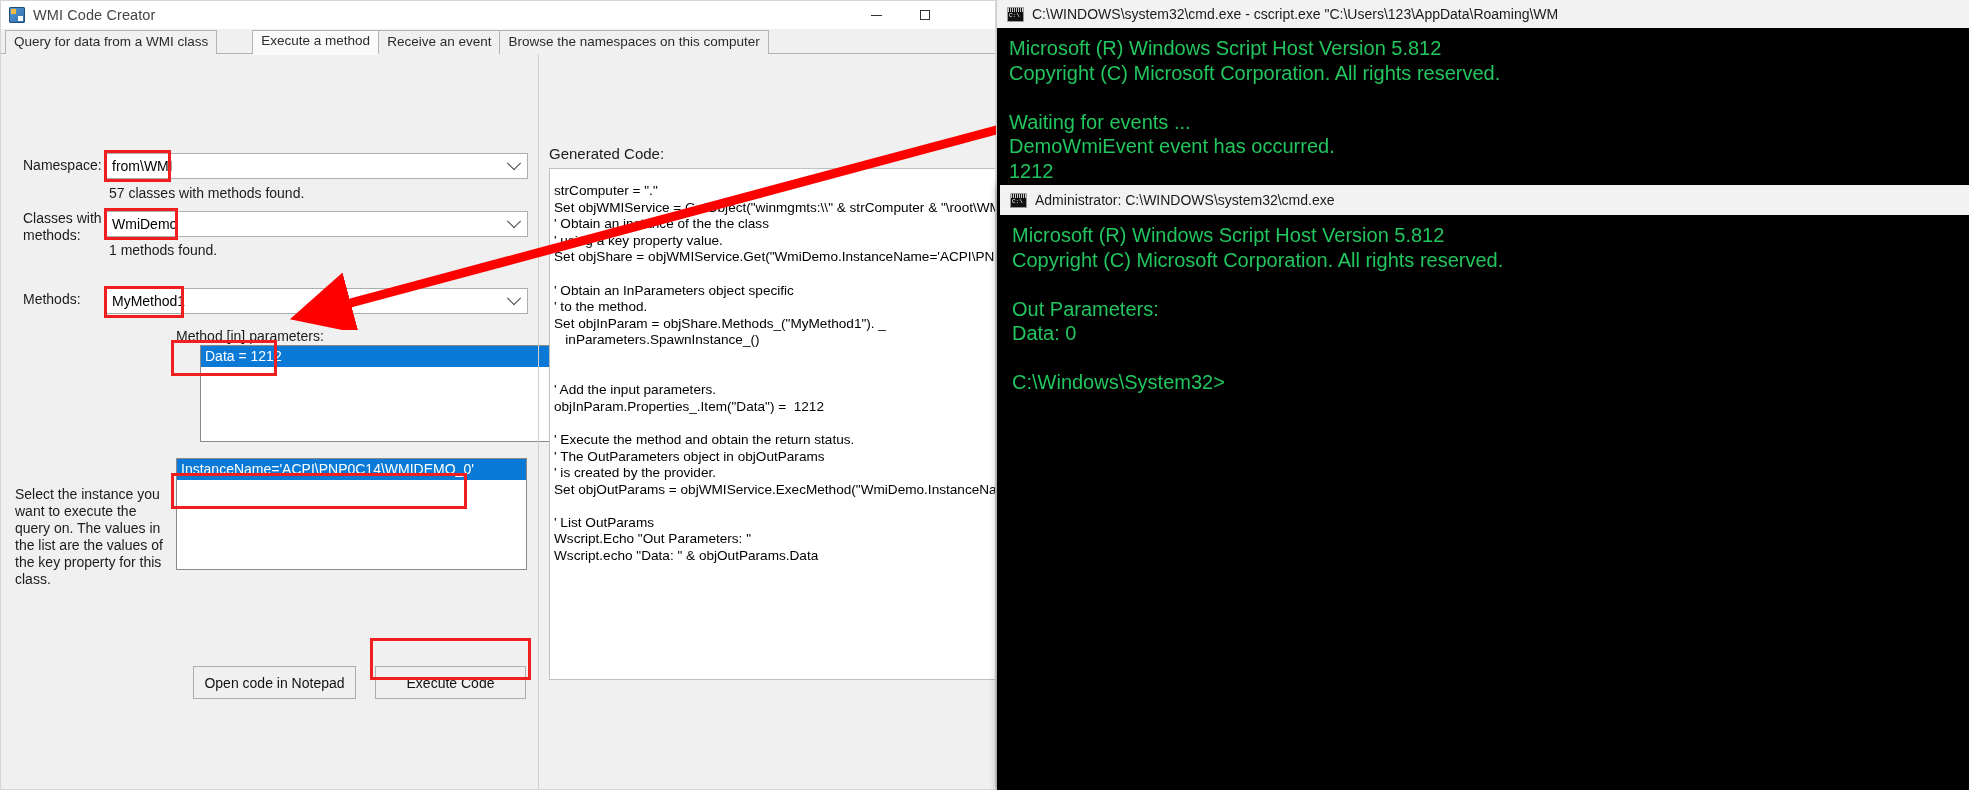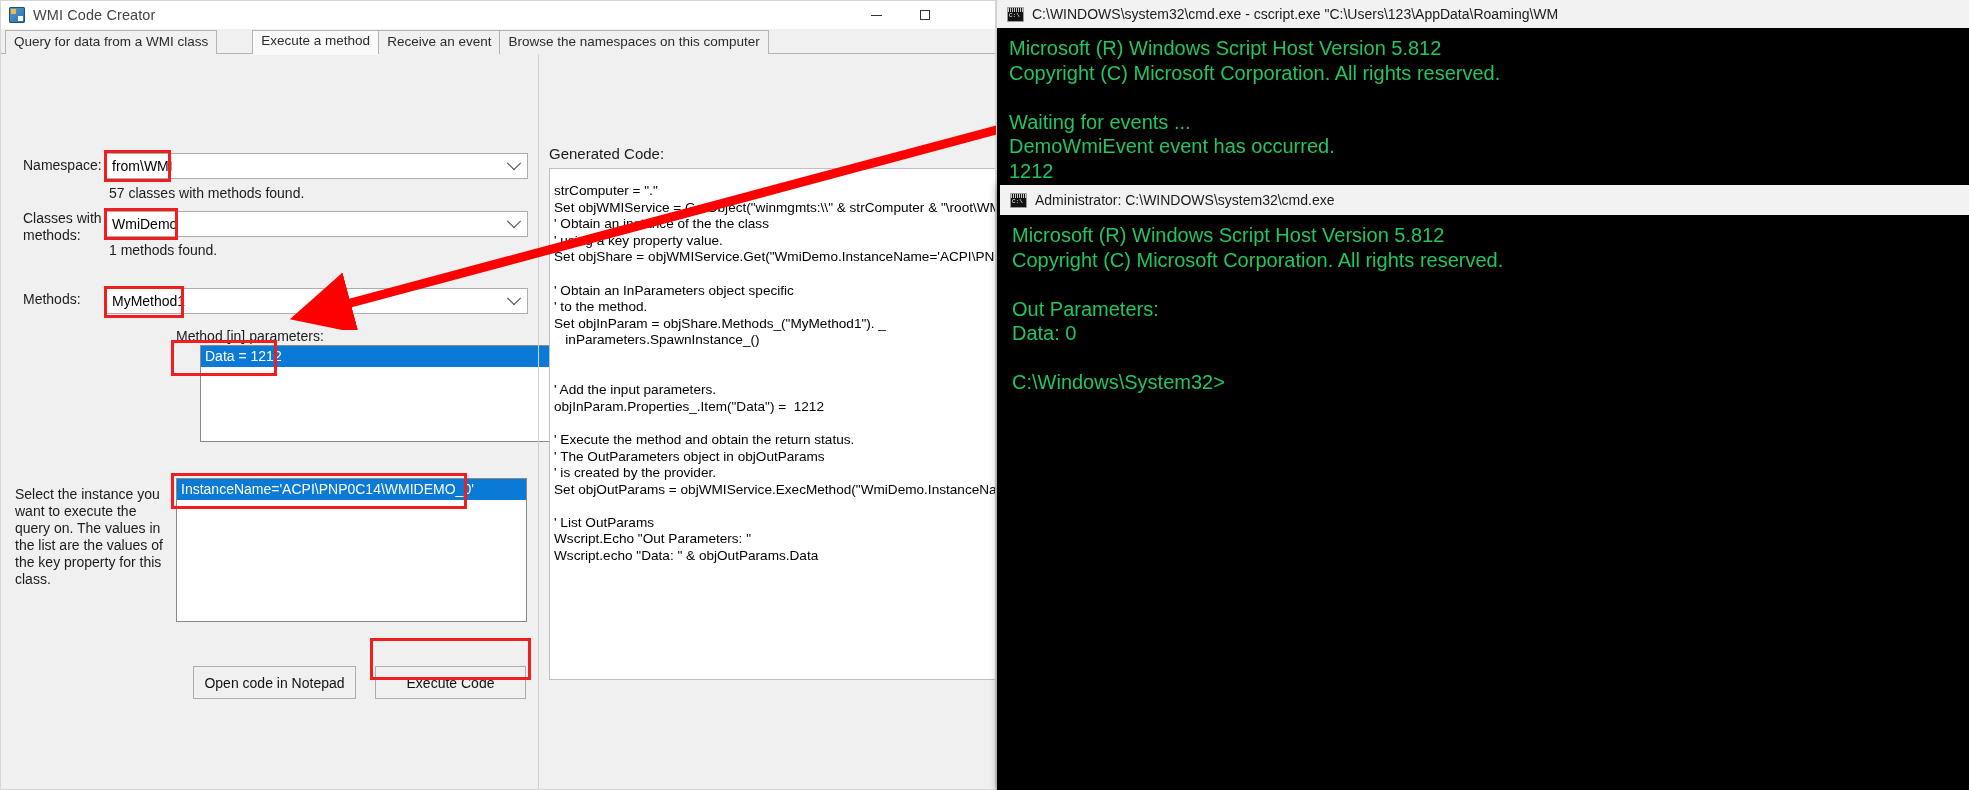--- a/index.html
+++ b/index.html
@@ -207,21 +207,21 @@
           <i class="chev"></i>
         </span>
     </div>
 
     <div class="lbl" style="left:175px;top:274px;">Method [in] parameters:</div>
     <div class="listbox" style="left:175px;top:291px;width:351px;height:97px;margin-left:24px;">
       <div class="listrow sel">Data = 1212</div>
     </div>
 
     <div class="lbl" style="left:14px;top:432px;width:160px;">Select the instance you want to execute the query on. The values in the list are the values of the key property for this class.</div>
-    <div class="listbox" style="left:175px;top:424px;width:351px;height:144px;">
+    <div class="listbox" style="left:175px;top:404px;width:351px;height:112px;">
       <div class="listrow sel">InstanceName='ACPI\PNP0C14\WMIDEMO_0'</div>
     </div>
 
     <div class="btn" style="left:192px;top:588px;width:163px;height:33px;">Open code in Notepad</div>
     <div class="btn" style="left:374px;top:588px;width:151px;height:33px;">Execute Code</div>
 
     <div id="code-sep"></div>
     <div id="code-label">Generated Code:</div>
     <div id="code-box">
       <div id="code-text">strComputer = "."

